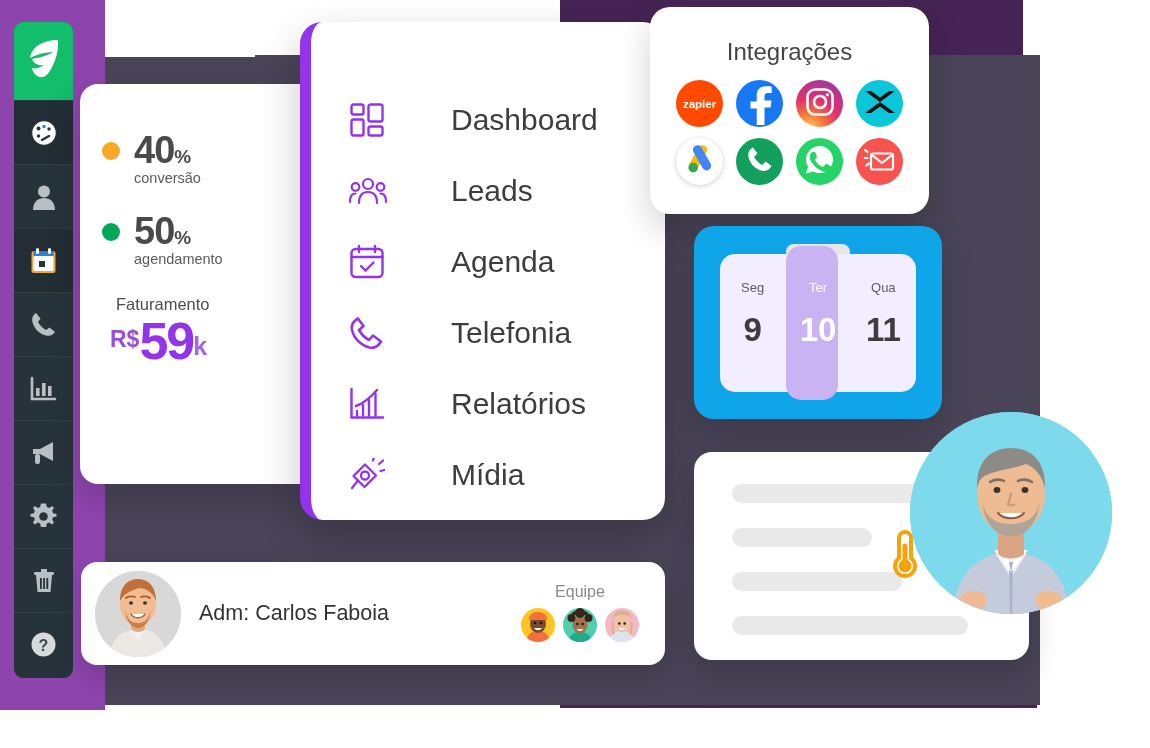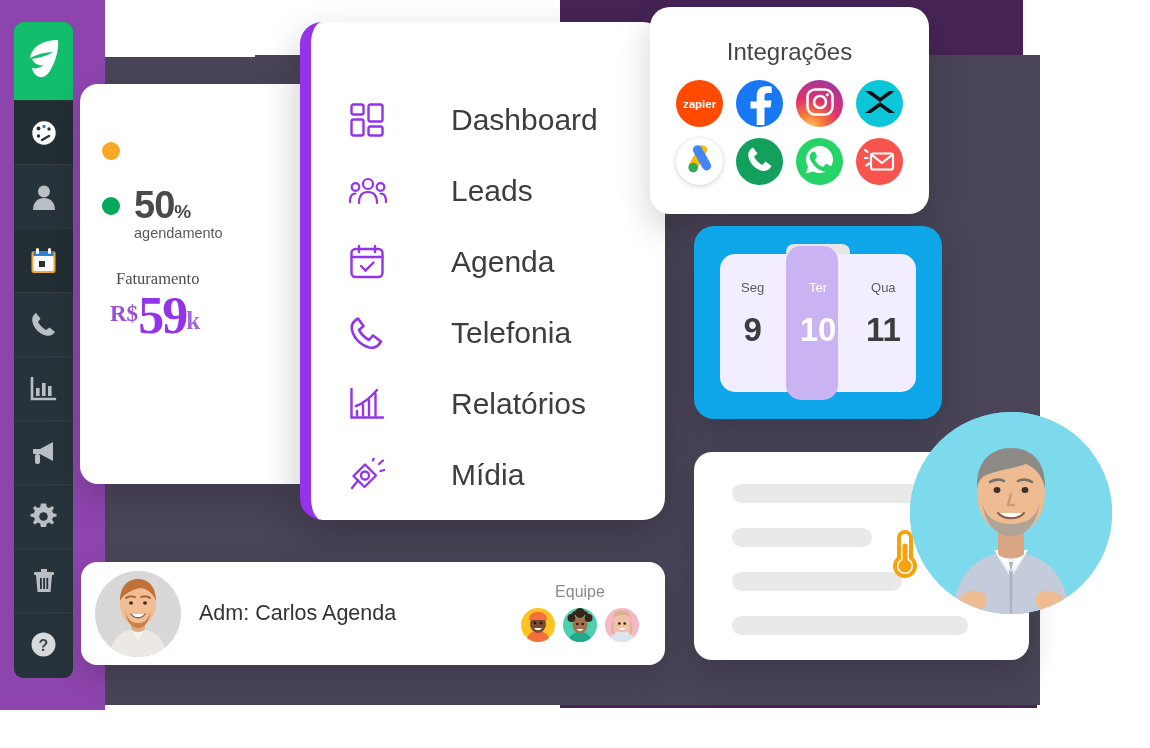--- a/index.html
+++ b/index.html
@@ -59,21 +59,21 @@
     position:absolute; left:80px; top:84px; width:220px; height:400px;
     background:#fff; border-radius:18px 0 0 18px;
     box-shadow:0 14px 34px rgba(0,0,0,.16);
     padding:48px 0 0 22px;
   }
   .stat-row { display:flex; align-items:flex-start; margin-bottom:27px; }
   .dot { width:18px; height:18px; border-radius:50%; margin-top:10px; margin-right:14px; flex:none; }
   .stat-num { font-size:38px; font-weight:bold; color:#4a4a4a; line-height:.95; letter-spacing:-1px; }
   .stat-num .pct { font-size:19px; }
   .stat-label { font-size:14.5px; color:#5a5a5a; margin-top:2px; }
-  .fat-wrap { margin-top:28px; padding-left:2px;font-family:Liberation Serif, serif; }
+  .fat-wrap { margin-top:28px; padding-left:2px; }
   .fat-title { font-size:16.5px; color:#4d4d4d; text-align:left; padding-left:12px; }
   .fat-value { margin-top:-3px; padding-left:6px; white-space:nowrap; }
   .fat-rs { font-size:23px; font-weight:bold; color:#9b4fd6; vertical-align:12px; }
   .fat-big { font-size:52px; font-weight:bold; color:#9333ea; letter-spacing:-2px; }
   .fat-k { font-size:25px; font-weight:bold; color:#a765e0; vertical-align:4px; }
 
   
   .menu-card {
     position:absolute; left:300px; top:22px; width:365px; height:498px;
     background:#fff; border-radius:22px;
@@ -265,20 +265,24 @@
           <text x="13.5" y="19.5" font-family="Liberation Sans, sans-serif" font-size="16" font-weight="bold" fill="#3b474f" text-anchor="middle">?</text>
         </svg>
       </span>
     </div>
   </div>
 
   <div class="stats-card">
 
     <div class="stat-row">
       <div class="dot" style="background:#f9a825"></div>
+      <div>
+        <div class="stat-num"><span>40</span><span class="pct">%</span></div>
+        <div class="stat-label">conversão</div>
+      </div>
     </div>
 
     <div class="stat-row">
       <div class="dot" style="background:#00a859"></div>
       <div>
         <div class="stat-num"><span>50</span><span class="pct">%</span></div>
         <div class="stat-label">agendamento</div>
       </div>
     </div>
 
@@ -532,21 +536,21 @@
         <ellipse cx="36" cy="32" rx="2" ry="1.8" fill="#3b3128"></ellipse>
         <ellipse cx="50" cy="32" rx="2" ry="1.8" fill="#3b3128"></ellipse>
         <path d="M31 27 C33 25 38 25 40 26" stroke="#a35c2e" stroke-width="1.8" fill="none" stroke-linecap="round"></path>
         <path d="M46 26 C48 25 53 25 55 27" stroke="#a35c2e" stroke-width="1.8" fill="none" stroke-linecap="round"></path>
         <path d="M36 43 C39 48 47 48 50 43 Z" fill="#fff"></path>
         <path d="M36 43 C39 48 47 48 50 43" stroke="#8f5c48" stroke-width="1.4" fill="none" stroke-linecap="round"></path>
       </svg>
     </div>
 
     <div class="user-text">
-      <div class="user-name">Adm: Carlos Agenda</div>
+      <div class="user-name">Adm: Carlos Faboia</div>
     </div>
 
     <div class="team">
       <div class="team-title">Equipe</div>
       <div class="team-row">
 
         <div class="team-ava">
           <svg width="34" height="34" viewBox="0 0 34 34">
             <rect width="34" height="34" fill="#ffc423"></rect>
             <path d="M5 34 C6 26 11 23 17 23 C23 23 28 26 29 34 Z" fill="#f36f3b"></path>

